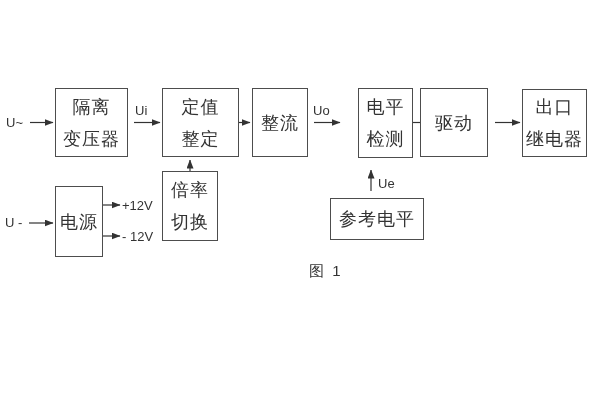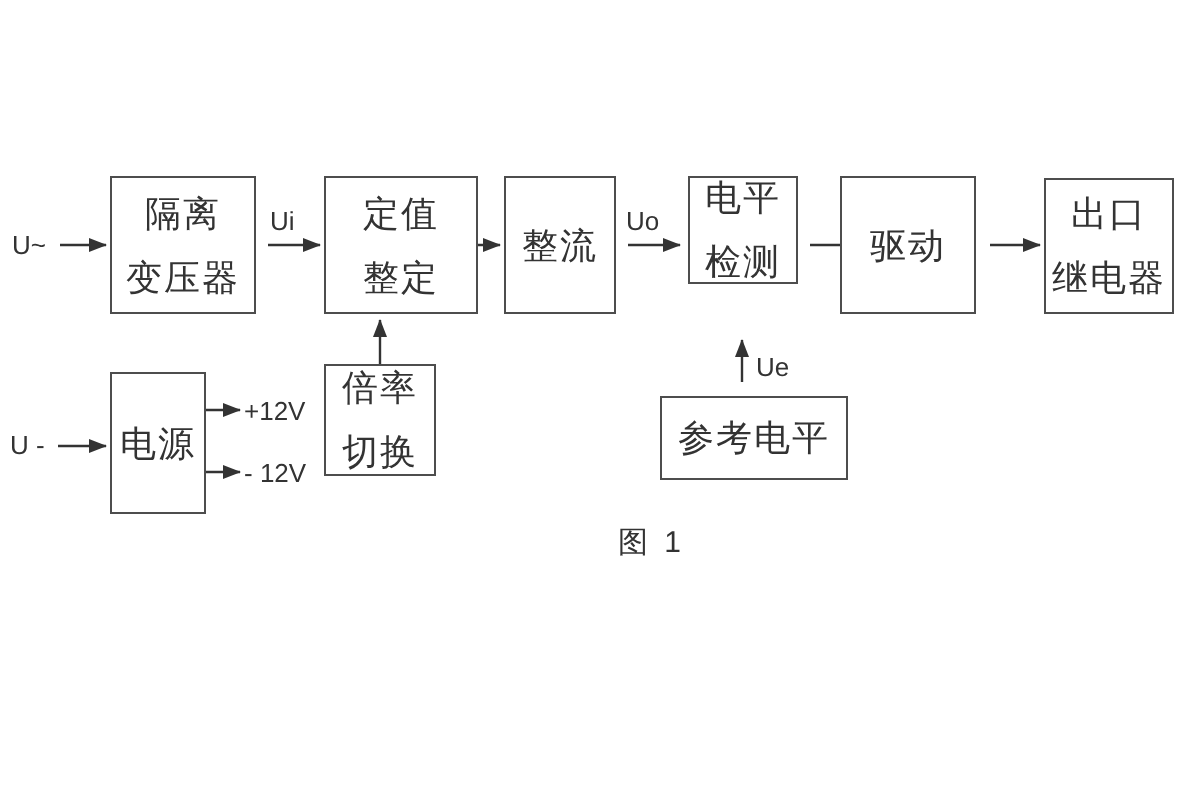--- a/index.html
+++ b/index.html
@@ -83,39 +83,39 @@
 
   <div class="box" style="left:162px; top:88px; width:77px; height:69px">
     <span>定值</span>
     <span>整定</span>
   </div>
 
   <div class="box" style="left:252px; top:88px; width:56px; height:69px">
     <span>整流</span>
   </div>
 
-  <div class="box" style="left:344px; top:88px; width:55px; height:54px">
+  <div class="box" style="left:358px; top:88px; width:55px; height:70px">
     <span>电平</span>
     <span>检测</span>
   </div>
 
   <div class="box" style="left:420px; top:88px; width:68px; height:69px">
     <span>驱动</span>
   </div>
 
   <div class="box" style="left:522px; top:89px; width:65px; height:68px">
     <span>出口</span>
     <span>继电器</span>
   </div>
 
   <div class="box" style="left:55px; top:186px; width:48px; height:71px">
     <span>电源</span>
   </div>
 
-  <div class="box" style="left:162px; top:182px; width:56px; height:56px">
+  <div class="box" style="left:162px; top:171px; width:56px; height:70px">
     <span>倍率</span>
     <span>切换</span>
   </div>
 
   <div class="box" style="left:330px; top:198px; width:94px; height:42px">
     <span>参考电平</span>
   </div>
 
   <span class="sig" style="left:6px;   top:115px">U~</span>
   <span class="sig" style="left:135px; top:103px">Ui</span>

